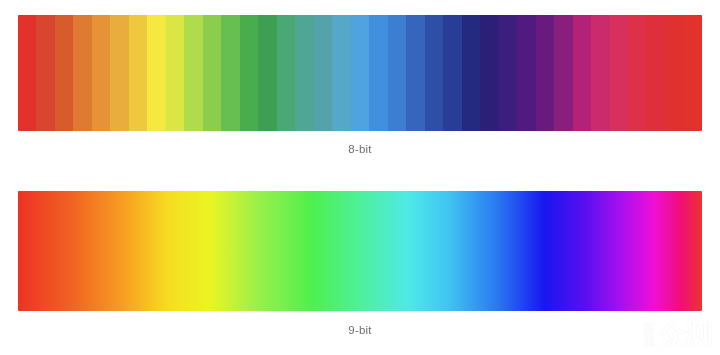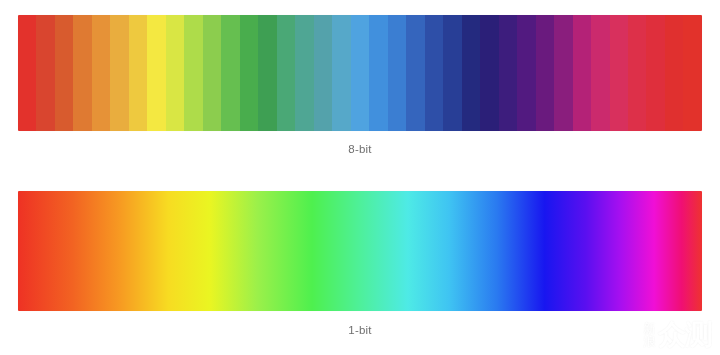--- a/index.html
+++ b/index.html
@@ -144,21 +144,21 @@
         <div class="band" style="background: rgb(224, 48, 47);"></div>
         <div class="band" style="background: rgb(226, 50, 43);"></div>
       </div>
     <div class="caption caption-8bit">8-bit</div>
   </div>
 
   <div class="panel panel-10bit">
     <div class="strip strip-10bit">
       <div class="gradient-fill" id="strip-10bit-fill" style="background: linear-gradient(to right, rgb(238, 50, 36) 0%, rgb(242, 99, 34) 8%, rgb(247, 155, 34) 15%, rgb(247, 220, 34) 22%, rgb(234, 245, 34) 28%, rgb(155, 240, 74) 35%, rgb(78, 240, 78) 43%, rgb(78, 240, 154) 50%, rgb(78, 234, 230) 57%, rgb(63, 196, 242) 63%, rgb(42, 122, 240) 70%, rgb(24, 22, 240) 77%, rgb(90, 15, 240) 83%, rgb(166, 15, 240) 88%, rgb(240, 15, 214) 93%, rgb(240, 15, 116) 97%, rgb(238, 50, 48) 100%);"></div>
     </div>
-    <div class="caption caption-10bit">1-bit</div>
+    <div class="caption caption-10bit">9-bit</div>
   </div>
 
   <div class="watermark">
     <div class="wm-small">
       <span>新</span>
       <span>浪</span>
     </div>
     <div class="wm-big">众测</div>
   </div>
 

